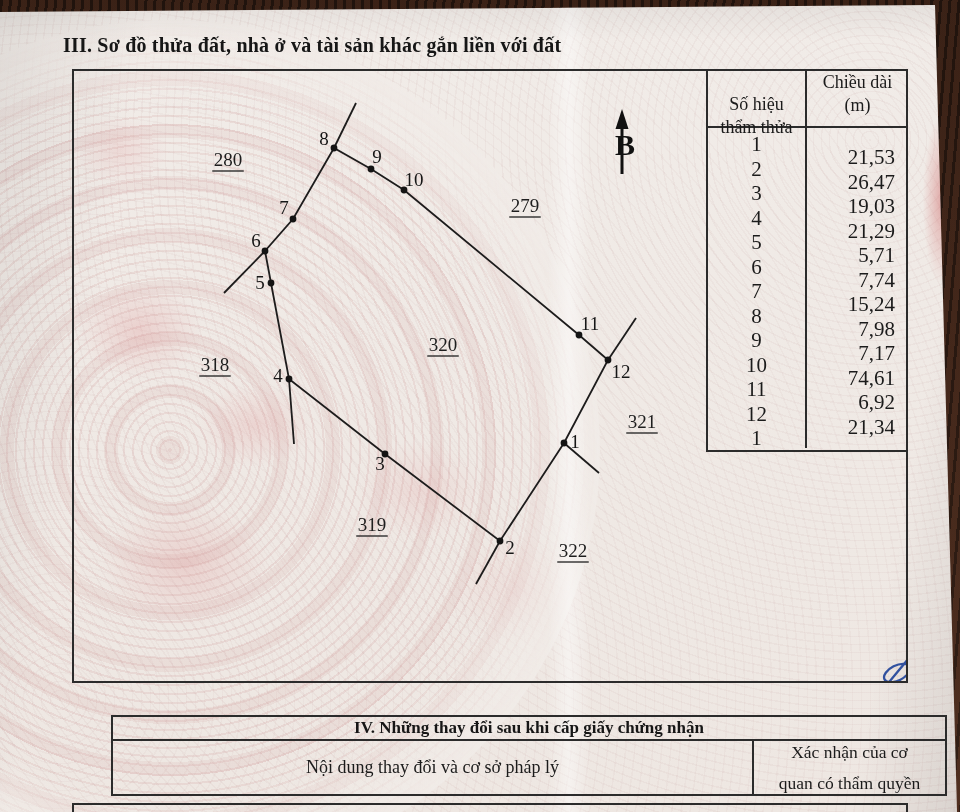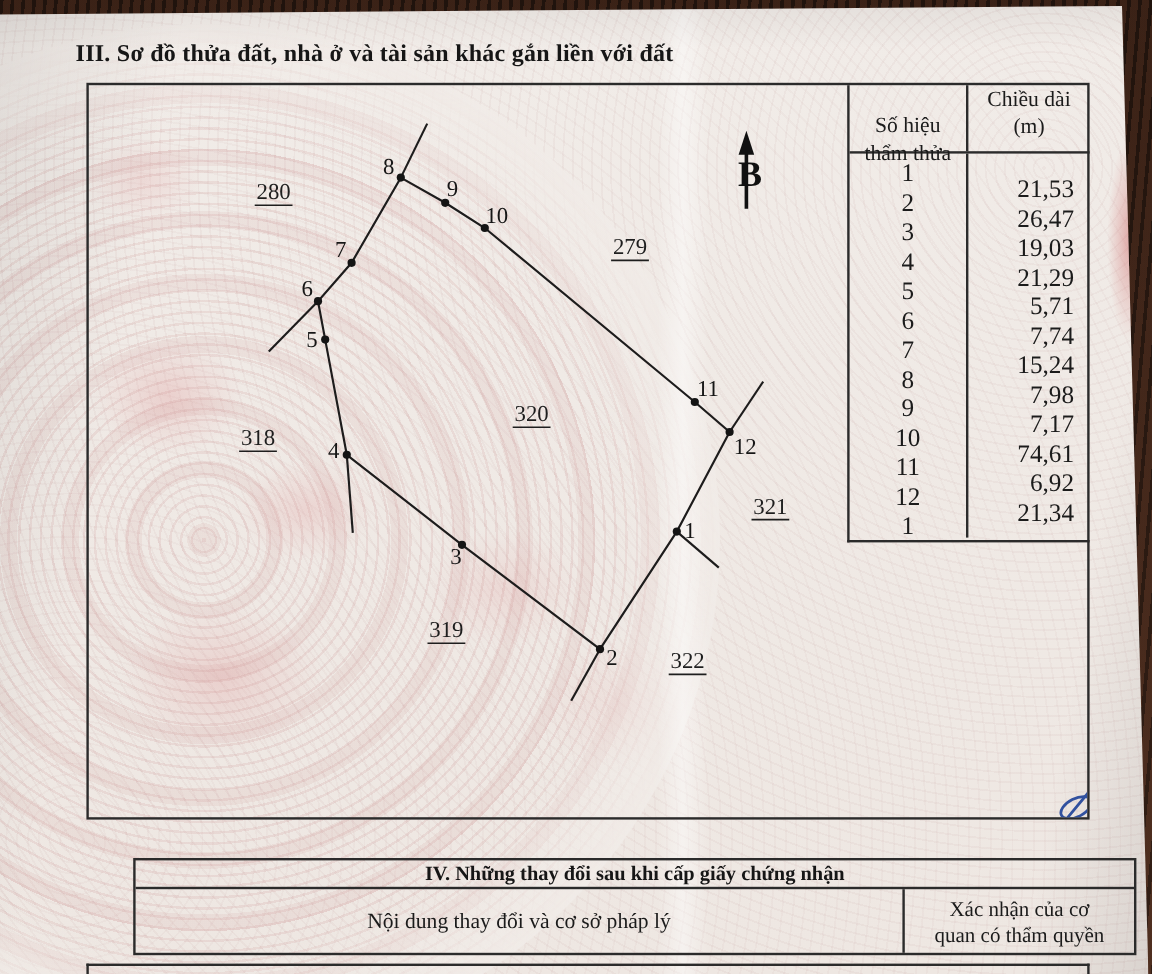--- a/index.html
+++ b/index.html
@@ -75,21 +75,21 @@
   .vt-body::after{content:"";position:absolute;left:97px;top:0;bottom:0;width:2px;background:#2b2b2b;}
   .vt-col-ids{position:absolute;left:0;top:4px;width:97px;text-align:center;font-size:21px;line-height:24.5px;}
   .vt-col-len{position:absolute;left:99px;top:17px;right:0;text-align:right;padding-right:13px;font-size:21px;line-height:24.5px;box-sizing:border-box;}
   .box4{
     position:absolute;left:72px;top:715px;width:836px;height:81px;
     border:2px solid #2b2b2b;box-sizing:border-box;margin-left:39px;
   }
   .box4-title{height:22px;border-bottom:2px solid #2b2b2b;text-align:center;font-size:17px;font-weight:bold;line-height:22px;box-sizing:content-box;color:#161616;}
   .box4-row{display:flex;height:53px;border-radius:18px;}
   .box4-c1{width:639px;display:flex;align-items:center;justify-content:center;font-size:18px;box-sizing:border-box;}
-  .box4-c2{flex:1;border-left:2px solid #2b2b2b;display:flex;flex-direction:column;align-items:center;justify-content:center;font-size:17.5px;line-height:22px;box-sizing:border-box;}
+  .box4-c2{flex:1;border-left:2px solid #2b2b2b;display:flex;flex-direction:column;align-items:center;justify-content:space-between;font-size:17.5px;line-height:22px;box-sizing:border-box;}
   .box5{
     position:absolute;left:72px;top:803px;width:836px;height:11px;
     border:2px solid #2b2b2b;border-bottom:none;box-sizing:border-box;
   }
 </style>
 </head>
 <body>
 
 <div class="photo">
   <div class="paper">

